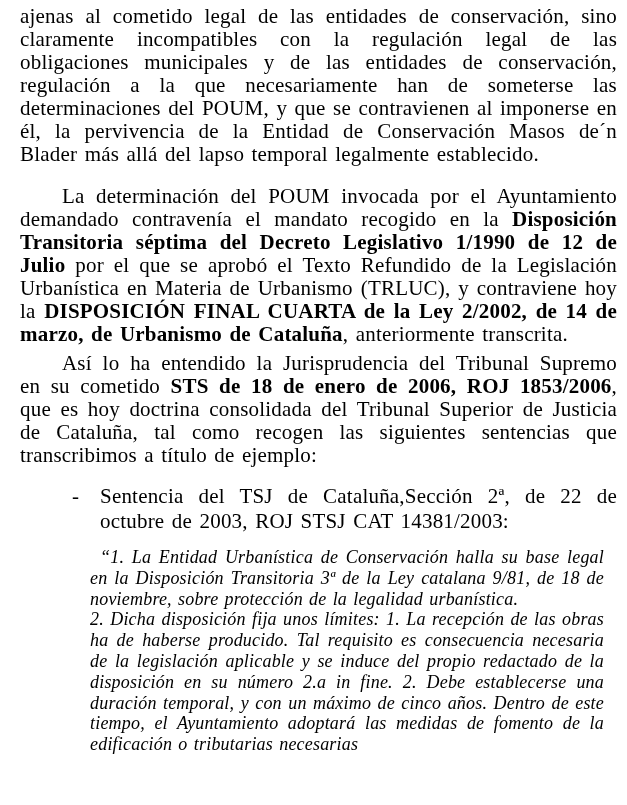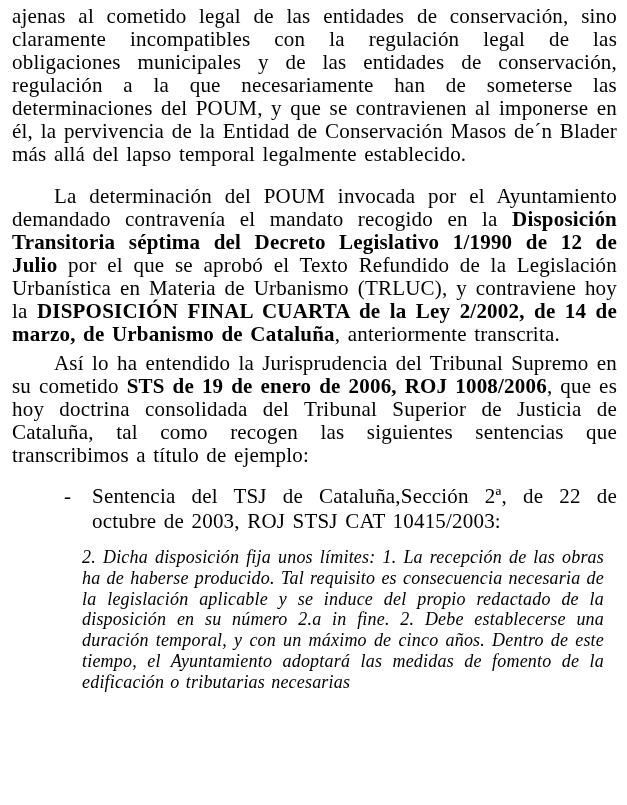--- a/index.html
+++ b/index.html
@@ -8,21 +8,21 @@
   }
   body {
     width: 627px;
     height: 805px;
     background: #ffffff;
     color: #000000;
     font-family: "Liberation Serif", "DejaVu Serif", serif;
     overflow: hidden;
   }
   .page {
-    padding: 5px 10px 0 12px;
+    padding: 5px 10px 0 20px;
     box-sizing: border-box;
     width: 627px;
     height: 805px;
   }
   p {
     margin: 0;
     text-align: justify;
   }
   .body-par {
     font-size: 21px;
@@ -70,24 +70,25 @@
 </style>
 </head>
 <body>
 
 <div class="page">
 
   <p class="body-par mb-lg"><span>ajenas al cometido legal de las entidades de conservación, sino claramente incompatibles con la regulación legal de las obligaciones municipales y de las entidades de conservación, regulación a la que necesariamente han de someterse las determinaciones del POUM, y que se contravienen al imponerse en él, la pervivencia de la Entidad de Conservación Masos de´n Blader más allá del lapso temporal legalmente establecido.</span></p>
 
   <p class="body-par indent-first mb-sm"><span>La determinación del POUM invocada por el Ayuntamiento demandado contravenía el mandato recogido en la </span><b>Disposición Transitoria séptima del Decreto Legislativo 1/1990 de 12 de Julio</b><span> por el que se aprobó el Texto Refundido de la Legislación Urbanística en Materia de Urbanismo (TRLUC), y contraviene hoy la </span><b>DISPOSICIÓN FINAL CUARTA de la Ley 2/2002, de 14 de marzo, de Urbanismo de Cataluña</b><span>, anteriormente transcrita.</span></p>
 
-  <p class="body-par indent-first mb-md"><span>Así lo ha entendido la Jurisprudencia del Tribunal Supremo en su cometido </span><b>STS de 19 de enero de 2006, ROJ 1008/2006</b><span>, que es hoy doctrina consolidada del Tribunal Superior de Justicia de Cataluña, tal como recogen las siguientes sentencias que transcribimos a título de ejemplo:</span></p>
+  <p class="body-par indent-first mb-md"><span>Así lo ha entendido la Jurisprudencia del Tribunal Supremo en su cometido </span><b>STS de 18 de enero de 2006, ROJ 1853/2006</b><span>, que es hoy doctrina consolidada del Tribunal Superior de Justicia de Cataluña, tal como recogen las siguientes sentencias que transcribimos a título de ejemplo:</span></p>
 
   <div class="list-item">
     <span class="list-marker">-</span>
-    <p class="list-text"><span>Sentencia del TSJ de Cataluña,Sección 2ª, de 22 de octubre de 2003, ROJ STSJ CAT 10415/2003:</span></p>
+    <p class="list-text"><span>Sentencia del TSJ de Cataluña,Sección 2ª, de 22 de octubre de 2003, ROJ STSJ CAT 14381/2003:</span></p>
   </div>
 
   <div class="quote-block">
+    <p class="quote-first"><span>“1. La Entidad Urbanística de Conservación halla su base legal en la Disposición Transitoria 3ª de la Ley catalana 9/81, de 18 de noviembre, sobre protección de la legalidad urbanística.</span></p>
     <p><span>2. Dicha disposición fija unos límites: 1. La recepción de las obras ha de haberse producido. Tal requisito es consecuencia necesaria de la legislación aplicable y se induce del propio redactado de la disposición en su número 2.a in fine. 2. Debe establecerse una duración temporal, y con un máximo de cinco años. Dentro de este tiempo, el Ayuntamiento adoptará las medidas de fomento de la edificación o tributarias necesarias</span></p>
   </div>
 
 </div>
 
 </body></html>

